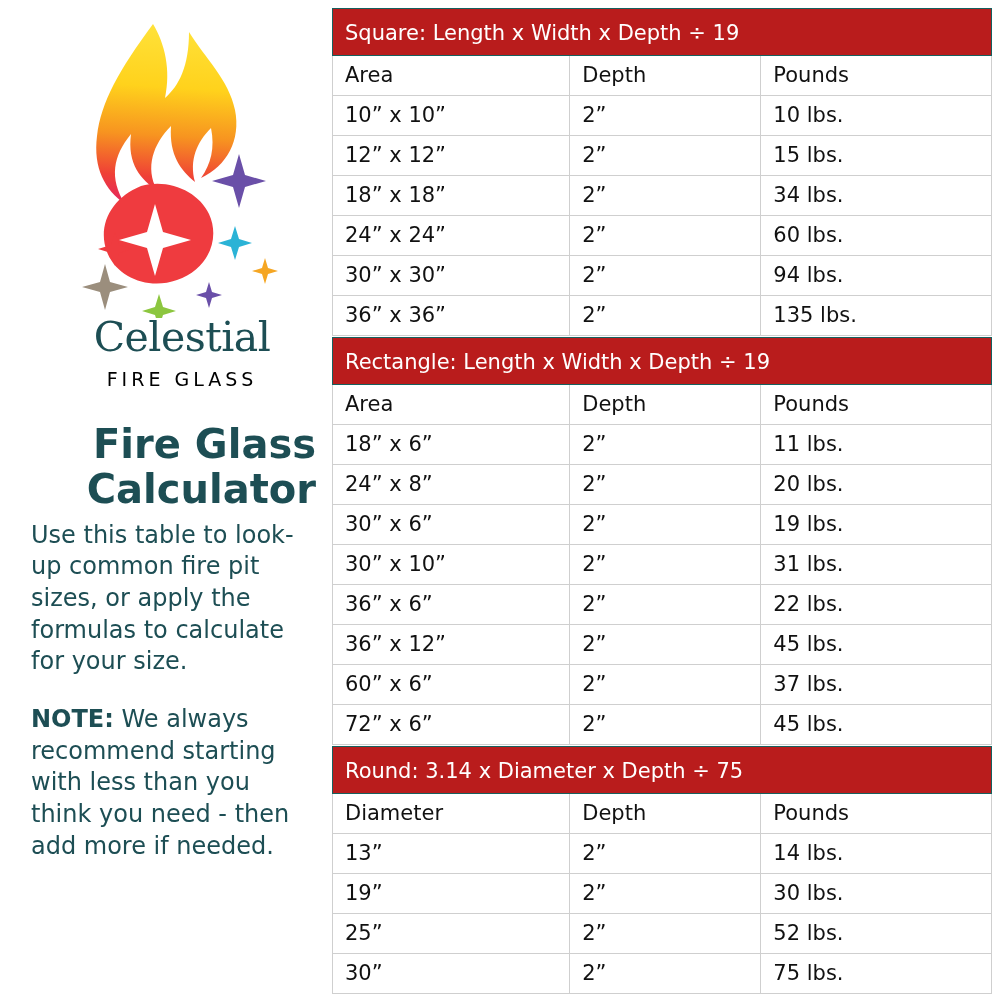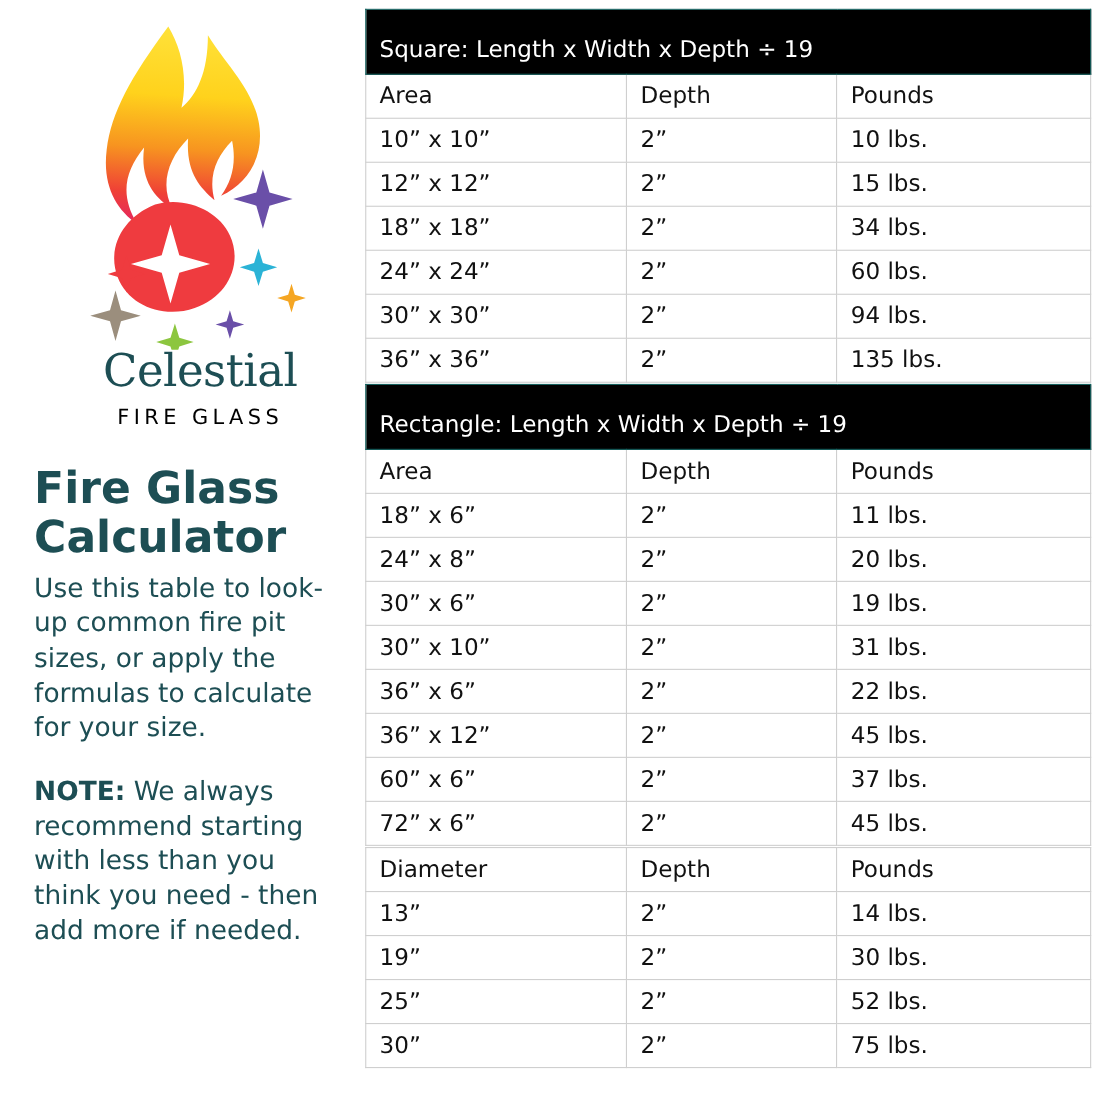--- a/index.html
+++ b/index.html
@@ -55,20 +55,21 @@
     letter-spacing: 4px;
     color: #000000;
   }
 
   .headline {
     margin-top: 14px;
     font-size: 40px;
     font-weight: bold;
     line-height: 1.12;
     color: #1d4e54;
+    text-align: right;
   }
   .body-text {
     margin-top: 8px;
     font-size: 24px;
     line-height: 1.32;
     color: #1d4e54;
   }
   .note-text {
     margin-top: 26px;
     font-size: 24px;
@@ -86,24 +87,24 @@
   table.fg {
     width: 100%;
     border-collapse: collapse;
     table-layout: fixed;
   }
   table.fg col.c1 { width: 36%; }
   table.fg col.c2 { width: 29%; }
   table.fg col.c3 { width: 35%; }
 
   .section-head td {
-    background: #000000;
+    background: #b91c1c;
     color: #ffffff;
     font-size: 21px;
-    padding: 24px 10px 10px 12px;
+    padding: 12px 10px 10px 12px;
     border: 1px solid #16605e;
     white-space: nowrap;
   }
   th.colhead, td.cell {
     border: 1px solid #cfcfcf;
     font-size: 21px;
     color: #111111;
     text-align: left;
     padding: 7px 10px 8px 12px;
     font-weight: normal;
@@ -254,20 +255,23 @@
             <td class="cell">37 lbs.</td>
           </tr>
           <tr>
             <td class="cell">72” x 6”</td>
             <td class="cell">2”</td>
             <td class="cell">45 lbs.</td>
           </tr>
           <tr class="spacer">
             <td colspan="3"></td>
           </tr>
+          <tr class="section-head">
+            <td colspan="3">Round: 3.14 x Diameter x Depth ÷ 75</td>
+          </tr>
           <tr>
             <th class="colhead">Diameter</th>
             <th class="colhead">Depth</th>
             <th class="colhead">Pounds</th>
           </tr>
           <tr>
             <td class="cell">13”</td>
             <td class="cell">2”</td>
             <td class="cell">14 lbs.</td>
           </tr>

